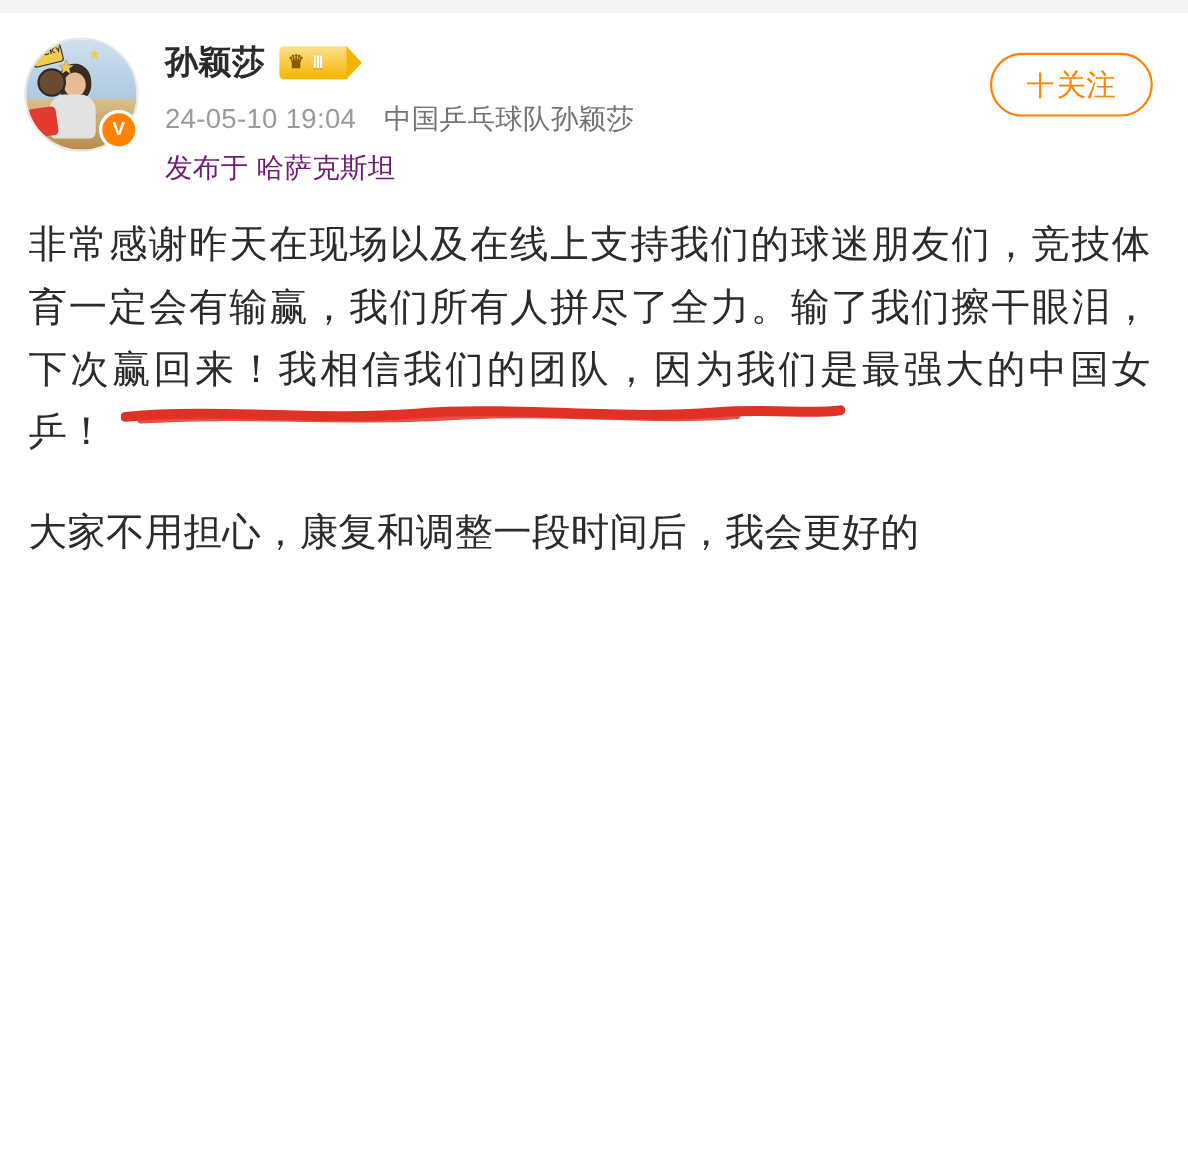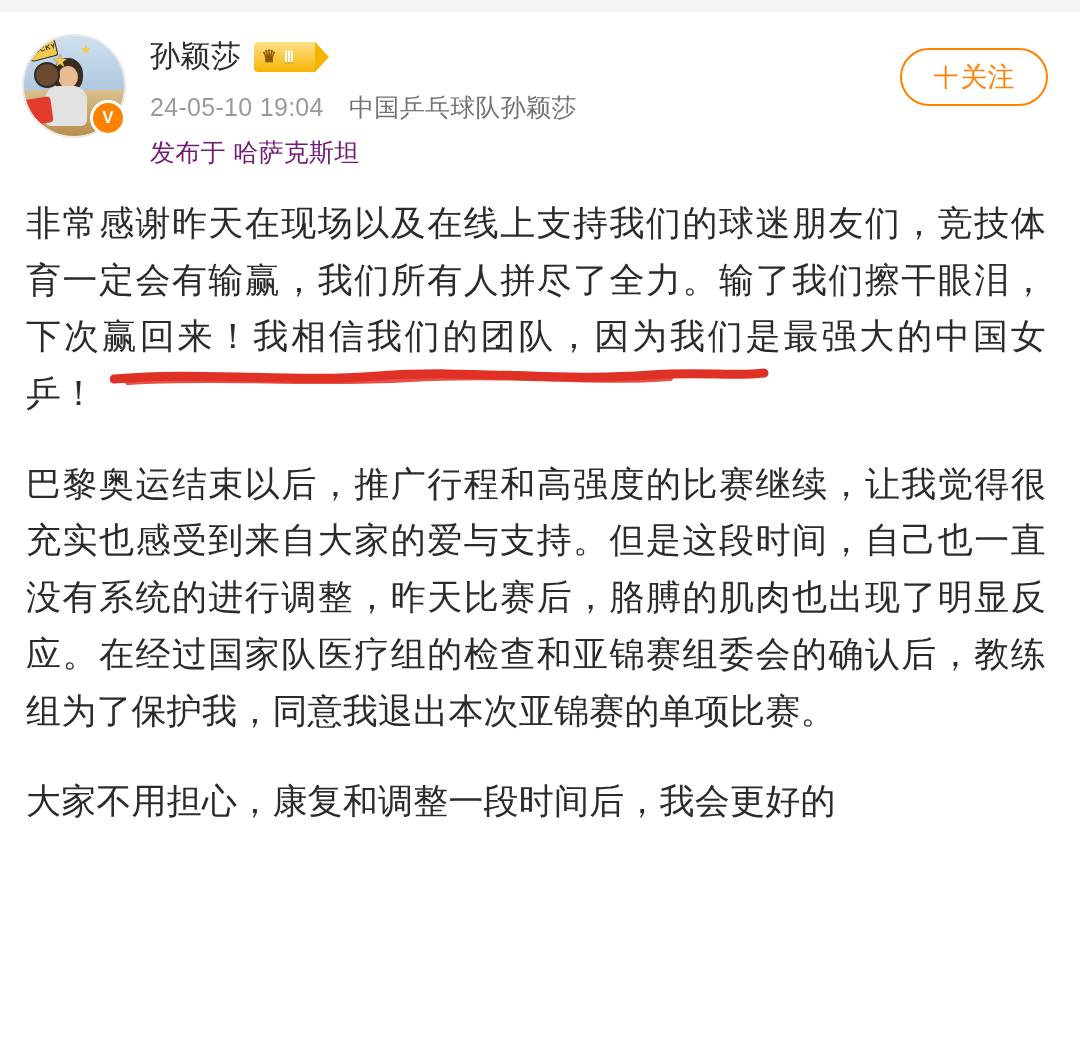--- a/index.html
+++ b/index.html
@@ -179,21 +179,21 @@
     min-width: 0;
   }
   .name-row {
     display: flex;
     align-items: center;
     gap: 12px;
   }
   .username {
     font-size: 30px;
     color: #2b2b2b;
-    font-weight: 400;
+    font-weight: 700;
     letter-spacing: .5px;
   }
   .level-badge {
     position: relative;
     height: 30px;
     display: inline-flex;
     align-items: center;
     padding: 0 22px 0 8px;
     background: linear-gradient(180deg, #ffe08a 0%, #f5b400 100%);
     border-radius: 4px 0 0 4px;
@@ -328,21 +328,20 @@
     </div>
 
     <div class="follow-btn">
       <span class="follow-plus">十</span>
       <span>关注</span>
     </div>
   </div>
 
   <div class="post-body">
     <p class="para">非常感谢昨天在现场以及在线上支持我们的球迷朋友们，竞技体育一定会有输赢，我们所有人拼尽了全力。输了我们擦干眼泪，下次赢回来！我相信我们的团队，因为我们是最强大的中国女乒！</p>
-    <p class="para">巴黎奥运结束以后，推广行程和高强度的比赛继续，让我觉得很充实也感受到来自大家的爱与支持。但是这段时间，自己也一直没有系统的进行调整，昨天比赛后，胳膊的肌肉也出现了明显反应。在经过国家队医疗组的检查和亚锦赛组委会的确认后，教练组为了保护我，同意我退出本次亚锦赛的单项比赛。</p>
     <p class="para">大家不用担心，康复和调整一段时间后，我会更好的</p>
 
     <svg class="scribble" viewBox="0 0 660 22">
       <path d="M4 14 C 90 6, 180 18, 268 11 C 360 4, 450 17, 540 10 C 590 6, 625 12, 654 8" stroke="#e03127" stroke-width="9" fill="none" stroke-linecap="round"></path>
       <path d="M18 17 C 110 11, 200 20, 300 14 C 400 8, 480 19, 560 13" stroke="#e03127" stroke-width="6" fill="none" stroke-linecap="round" opacity="0.85"></path>
     </svg>
   </div>
 
 </div>
 

